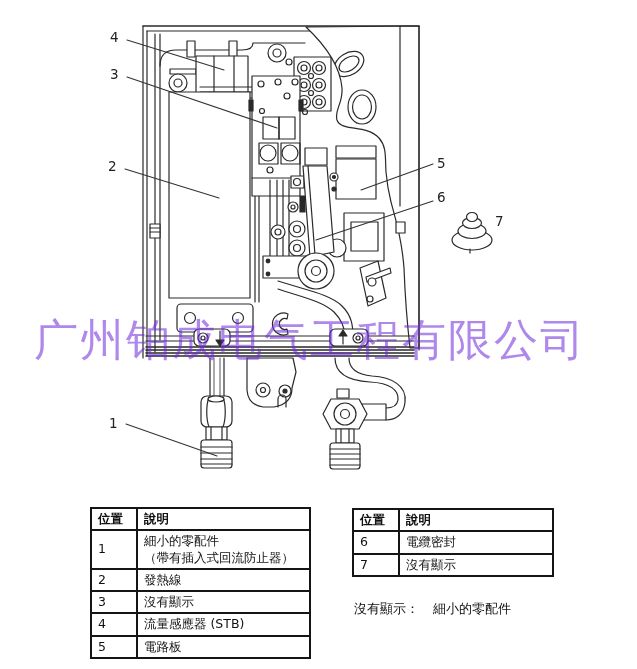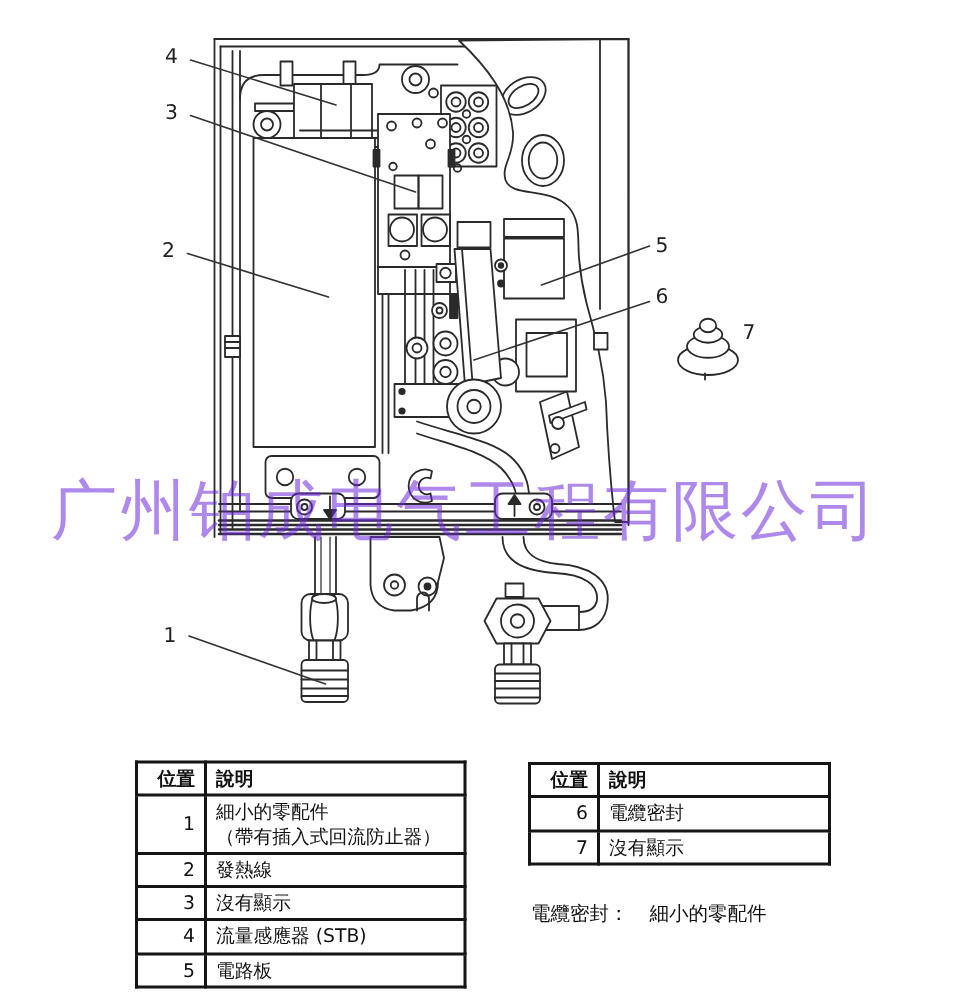--- a/index.html
+++ b/index.html
@@ -5,21 +5,21 @@
   html,body{margin:0;padding:0;background:#ffffff;}
   .page{position:relative;width:637px;height:669px;background:#ffffff;overflow:hidden;
         font-family:"DejaVu Sans","Liberation Sans",sans-serif;color:#111;}
   .diagram-svg{position:absolute;left:0;top:0;}
   .watermark{position:absolute;left:34px;top:311px;font-size:44px;letter-spacing:2px;
              color:#6d28d9;opacity:.55;white-space:nowrap;pointer-events:none;z-index:5;}
   svg text{font-family:"DejaVu Sans","Liberation Sans",sans-serif;font-size:13.5px;fill:#222;}
   table.parts{position:absolute;border-collapse:collapse;font-size:12.5px;color:#111;
               background:#fff;table-layout:fixed;z-index:6;}
   table.parts td{border:2px solid #151515;padding:2px 6px;vertical-align:middle;line-height:1.3;}
-  table.parts td.pos{width:32px;text-align:right;}
+  table.parts td.pos{width:32px;text-align:left;}
   table.parts td.hdr{font-weight:bold;}
   #tbl-left{left:90px;top:507px;width:221px;}
   #tbl-right{left:352px;top:508px;width:202px;}
   .note{position:absolute;left:354px;top:600px;font-size:13px;z-index:6;}
   .note .gap{display:inline-block;width:14px;}
 </style>
 </head>
 <body>
 
 <div class="page">
@@ -330,16 +330,16 @@
       <td>電纜密封</td>
     </tr>
     <tr>
       <td class="pos">7</td>
       <td>沒有顯示</td>
     </tr>
   </tbody>
     </table>
 
   <div class="note">
-    <span>電纜密封：</span><span class="gap"></span><span>細小的零配件</span>
+    <span>沒有顯示：</span><span class="gap"></span><span>細小的零配件</span>
   </div>
 
 </div>
 
 </body></html>

